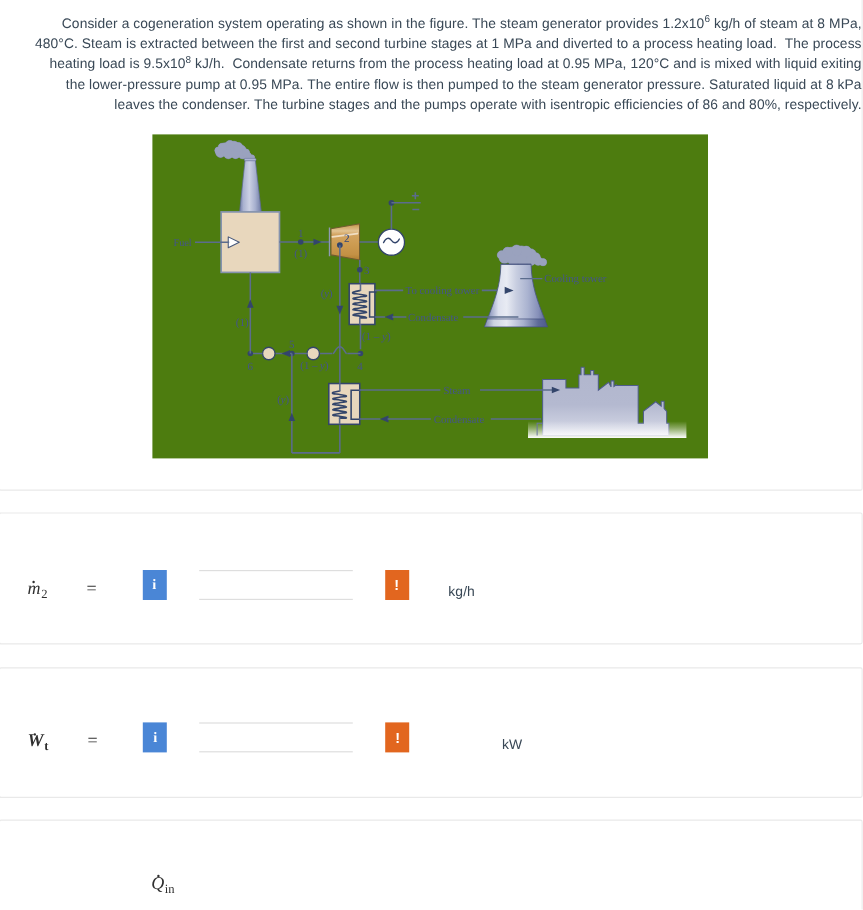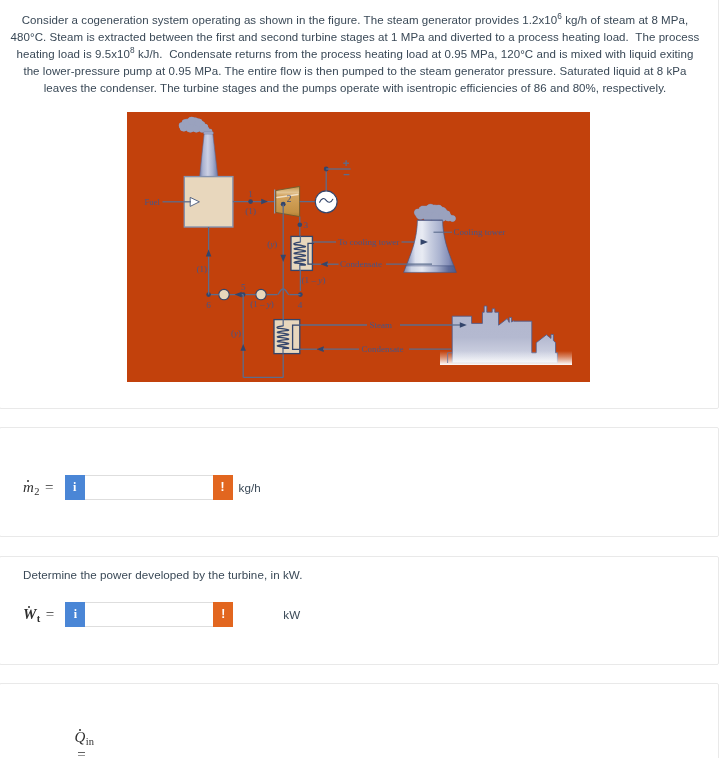--- a/index.html
+++ b/index.html
@@ -7,37 +7,37 @@
   body{
     width:719px;height:758px;overflow:hidden;background:#ffffff;
     font-family:"Liberation Sans", sans-serif;
     -webkit-font-smoothing:antialiased;
     text-rendering:optimizeLegibility;
   }
   .page{position:relative;width:719px;height:758px;background:#fff;}
 
   
   .intro{
-    position:absolute;left:8px;top:12px;width:694px;
+    position:absolute;left:24px;top:12px;width:694px;
     color:#394856;font-size:11.5px;letter-spacing:0.07px;line-height:17.1px;
-    text-align:center;
+    text-align:right;
   }
   .intro sup{font-size:8.3px;vertical-align:super;line-height:0;}
 
   
-  .figwrap{position:absolute;left:127px;top:112px;width:463px;height:270px;background:#c2410c;}
+  .figwrap{position:absolute;left:127px;top:112px;width:463px;height:270px;background:#4d7c0f;}
   .figwrap svg{display:block;}
 
   
   .card{position:absolute;left:-1px;background:#fff;border:1px solid #e9e9e9;box-sizing:border-box;border-radius:2px;}
 
   .prompt{position:absolute;left:23px;color:#394856;font-size:11.6px;letter-spacing:0.07px;line-height:17px;white-space:nowrap;}
 
   
-  .ansrow{position:absolute;height:26px;display:flex;align-items:center;}
+  .ansrow{position:absolute;height:26px;display:flex;align-items:flex-end;gap:27px;}
   .sym{font-family:"Liberation Serif", serif;font-style:italic;color:#2f2f2f;font-size:15px;position:relative;}
   .sym .sub{font-size:10.5px;font-style:normal;position:relative;top:3px;left:0.5px;}
   .sym .dot{position:absolute;font-style:normal;line-height:1;width:2px;height:2px;background:#2f2f2f;border-radius:50%;}
   .eq{font-family:"Liberation Serif", serif;color:#2f2f2f;font-size:15px;}
   .ibtn{background:#4a86d6;color:#fff;font-weight:bold;font-size:12px;border:none;padding:0;margin:0;
         display:flex;align-items:center;justify-content:center;
         width:20px;height:25px;font-family:"Liberation Serif",serif;cursor:pointer;}
   .tinput{background:#fff;border-top:1px solid #dedede;border-bottom:1px solid #dedede;border-left:none;border-right:none;
          height:25px;box-sizing:border-box;padding:0 4px;font-size:12px;color:#333;outline:none;
          font-family:"Liberation Sans",sans-serif;}
@@ -276,21 +276,20 @@
       <span class="dot" style="left:4.2px;top:1.2px;"></span><span>m</span><span class="sub">2</span>
     </span>
     <span class="eq" style="margin-right:11px;">=</span>
     <button class="ibtn">i</button>
     <input class="tinput" style="width: 128px;" value="">
     <button class="ebtn">!</button>
     <span class="unit" style="margin-left:6px;">kg/h</span>
   </div>
 
   <div class="card" style="top:556px;width:720px;height:109px;"></div>
-  <div class="prompt" style="top:566px;">Determine the power developed by the turbine, in kW.</div>
   <div class="ansrow" style="left:23px;top:601px;">
     <span class="sym" style="margin-right:6px;font-weight:bold;">
       <span class="dot" style="left:5.2px;top:0.5px;"></span><span>W</span><span class="sub">t</span>
     </span>
     <span class="eq" style="margin-right:11px;">=</span>
     <button class="ibtn">i</button>
     <input class="tinput" style="width: 128px;" value="">
     <button class="ebtn">!</button>
     <span class="unit" style="margin-left:6px;padding-left:44px;">kW</span>
   </div>

